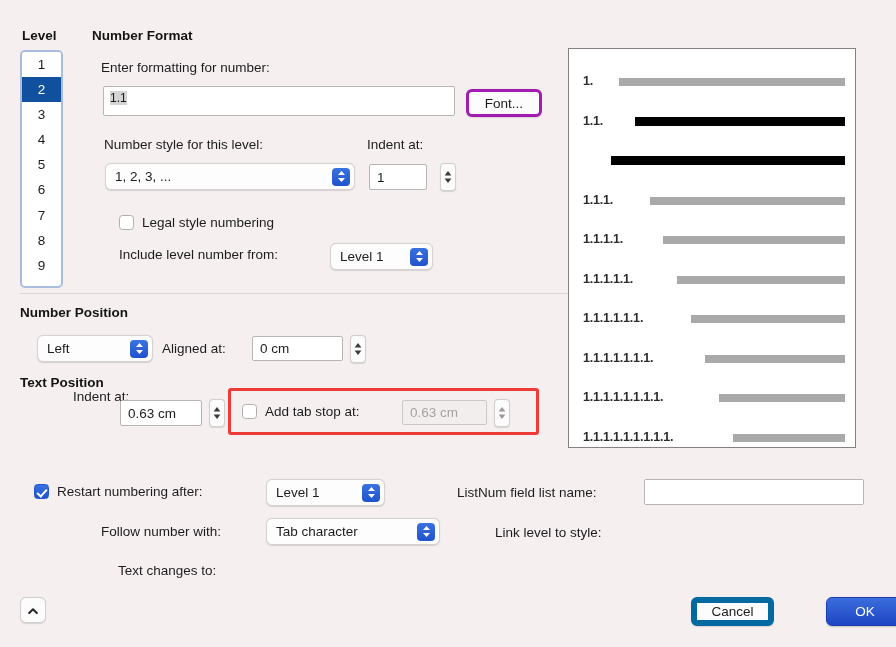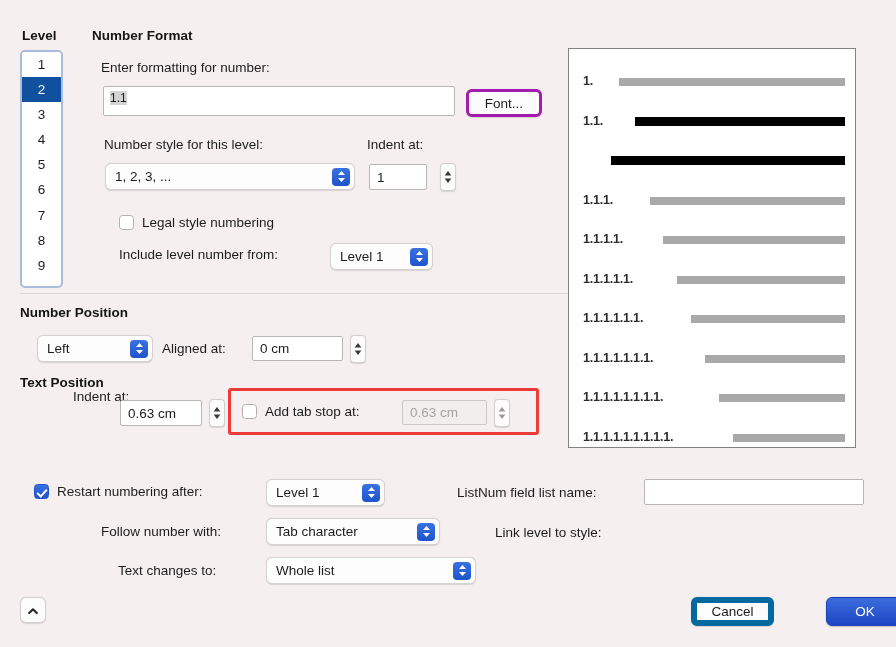--- a/index.html
+++ b/index.html
@@ -299,29 +299,20 @@
     <span class="chev-box">
       <svg width="11" height="15" viewBox="0 0 11 15">
         <path d="M5.5 2 L9 6 L2 6 Z" fill="#fff"></path>
         <path d="M5.5 13 L9 9 L2 9 Z" fill="#fff"></path>
       </svg>
     </span>
   </div>
 
   <div class="lbl" style="position:absolute; left:118px; top:563px;">Text changes to:</div>
 
-  <div class="popup" style="left:266px; top:557px; width:210px; height:27px;">
-    <span class="ptext">Whole list</span>
-    <span class="chev-box">
-      <svg width="11" height="15" viewBox="0 0 11 15">
-        <path d="M5.5 2 L9 6 L2 6 Z" fill="#fff"></path>
-        <path d="M5.5 13 L9 9 L2 9 Z" fill="#fff"></path>
-      </svg>
-    </span>
-  </div>
 
   <div class="lbl" style="position:absolute; left:457px; top:485px;">ListNum field list name:</div>
 
   <div class="tinput" style="left:644px; top:479px; width:220px; height:26px;">
     <span></span>
   </div>
 
   <div class="lbl" style="position:absolute; left:495px; top:525px;">Link level to style:</div>
 
 

